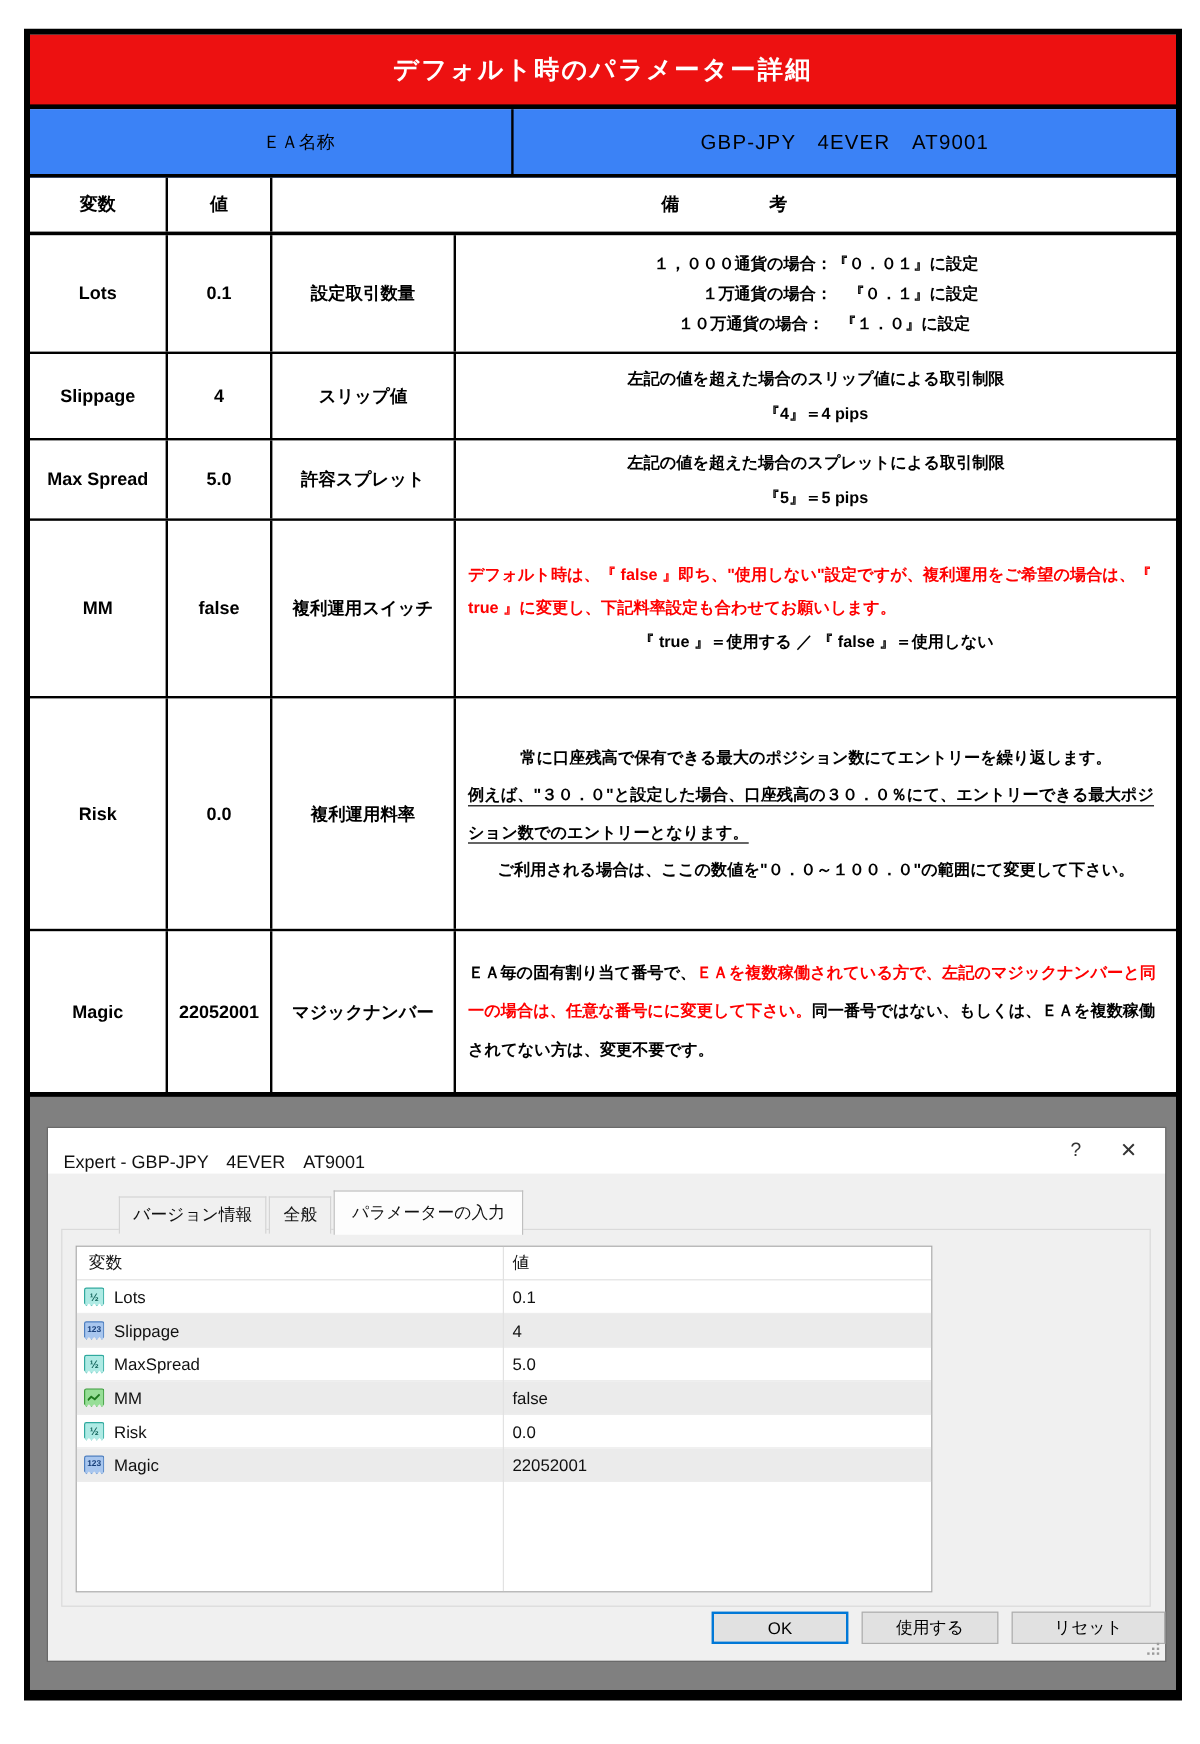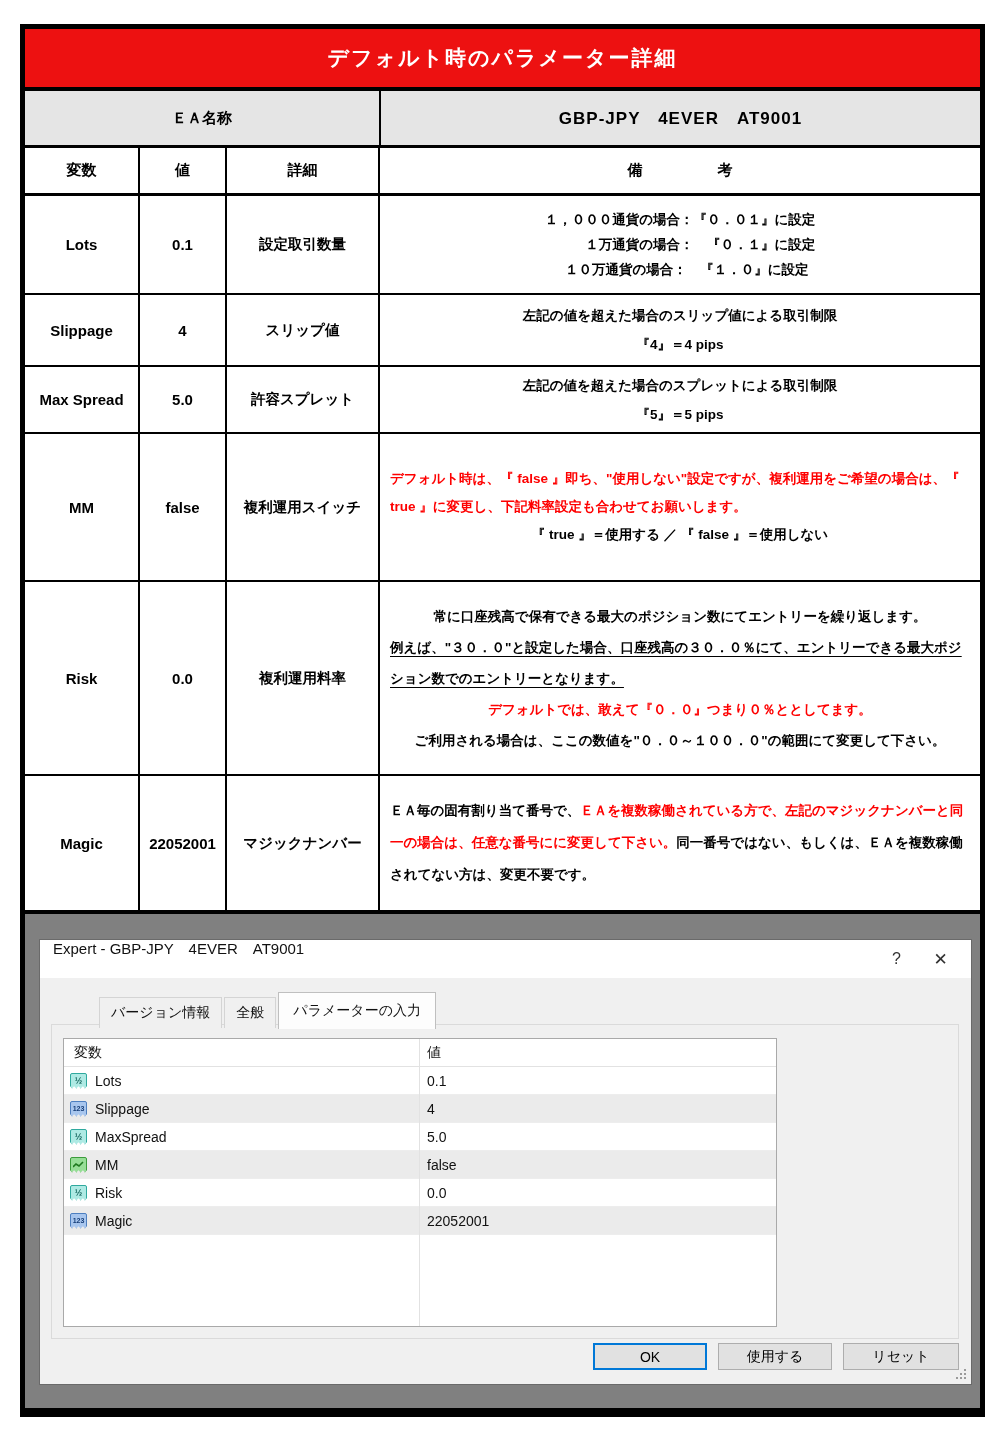--- a/index.html
+++ b/index.html
@@ -5,21 +5,21 @@
   html,body{margin:0;padding:0;background:#ffffff;}
   body{width:1000px;height:1453px;position:relative;font-family:"Liberation Sans","DejaVu Sans",sans-serif;}
   
   .outer{position:absolute;left:20px;top:24px;width:965px;box-sizing:border-box;
          border:5px solid #000;border-bottom-width:9px;background:#fff;}
   
   .red-header{height:58px;background:#ED1111;border-bottom:4px solid #000;
               display:flex;align-items:center;justify-content:center;
               color:#fff;font-size:21px;font-weight:700;letter-spacing:2px;}
   
-  .ea-row{display:flex;height:54px;background:#e5e5e5;border-bottom:3px solid #000;font-weight:700;}
+  .ea-row{display:flex;height:54px;background:#3b82f6;border-bottom:3px solid #000;font-weight:400;padding-left:47px;}
   .ea-left{width:354px;border-right:2px solid #000;display:flex;align-items:center;justify-content:center;font-size:15px;}
   .ea-right{flex:1;display:flex;align-items:center;justify-content:center;font-size:17px;letter-spacing:1px;}
   
   .hrow{display:flex;height:45px;border-bottom:3px solid #000;font-weight:700;font-size:15px;}
   .hrow>div{display:flex;align-items:center;justify-content:center;}
   .c1{width:113px;border-right:2px solid #000;}
   .c2{width:85px;border-right:2px solid #000;}
   .c3{width:151px;border-right:2px solid #000;}
   .c4{flex:1;}
   
@@ -34,21 +34,21 @@
   .row-2{height:65px}.row-2 .rem-line{line-height:29px}
   .row-3{height:146px}.row-3 .rem-line{line-height:28px}
   .row-4{height:192px}.row-4 .rem-line{line-height:31px}
   .row-5{height:134px}.row-5 .rem-line{line-height:32px}
   .seg-red{color:#FE0000;}
   .seg-u{text-decoration:underline;text-underline-offset:4px;}
   
   .shot{height:494px;background:#808080;border-top:4px solid #000;position:relative;font-weight:400;}
   .dialog{position:absolute;left:15px;top:26px;width:931px;height:444px;background:#F0F0F0;
           outline:1px solid #6A6A6A;font-size:14px;color:#111;}
-  .titlebar{height:38px;background:#fff;display:flex;align-items:flex-start;padding-left:13px;font-size:15px;}
+  .titlebar{height:38px;background:#fff;display:flex;align-items:flex-end;padding-left:13px;font-size:15px;}
   .tb-btn{position:absolute;top:0;width:45px;height:38px;display:flex;align-items:center;justify-content:center;
           font-size:16px;color:#333;}
   .tb-help{right:52px;} .tb-close{right:8px;font-size:17px;}
   .tabs{position:absolute;left:11px;top:52px;display:flex;align-items:flex-end;z-index:3;padding-left:48px;}
   .tab{background:#F0F0F0;border:1px solid #D4D4D4;border-bottom:none;padding:6px 11px;margin-right:2px;font-size:14px;}
   .tab.active{background:#FDFDFD;border-color:#BFBFBF;padding:9px 14px;margin-bottom:-1px;}
   .panel{position:absolute;left:11px;top:84px;width:908px;height:315px;box-sizing:border-box;
          border:1px solid #DADADA;background:#F0F0F0;z-index:1;}
   .listbox{position:absolute;left:11px;top:13px;width:714px;height:289px;box-sizing:border-box;
            background:#fff;border:1px solid #A9A9A9;overflow:hidden;}
@@ -64,40 +64,39 @@
   .picon.half{background:#AEEAE4;border-color:#2FA99E;color:#14645C;font-size:9px;}
   .picon.i123{background:#A8C6EE;border-color:#4D7FC0;color:#173E78;font-size:7px;letter-spacing:0;}
   .picon.chart{background:#97DE97;border-color:#3C9C3C;}
   .lb-val{position:absolute;left:363px;}
   .btn{position:absolute;box-sizing:border-box;background:#E1E1E1;border:1px solid #ADADAD;
        display:flex;align-items:center;justify-content:center;font-size:14px;color:#000000;}
   .btn-load{left:752px;top:304px;width:156px;height:30px;}
   .btn-save{left:752px;top:353px;width:156px;height:30px;}
   .btn-ok{left:553px;top:403px;width:114px;height:27px;border:2px solid #0078D7;}
   .btn-cancel{left:678px;top:403px;width:114px;height:27px;}
-  .btn-reset{left:803px;top:403px;width:116px;height:27px;}
+  .btn-reset{left:803px;top:403px;width:128px;height:27px;}
   .grip{position:absolute;right:5px;bottom:5px;width:12px;height:12px;}
   .grip::after{content:"";position:absolute;right:0;bottom:0;width:2px;height:2px;background:#9A9A9A;
     box-shadow:-4px 0 #9A9A9A,-8px 0 #9A9A9A,0 -4px #9A9A9A,-4px -4px #9A9A9A,0 -8px #9A9A9A;}
 </style>
 </head>
 <body>
 
 <div class="outer">
   <div class="red-header">デフォルト時のパラメーター詳細</div>
 
   <div class="ea-row">
     <div class="ea-left">ＥＡ名称</div>
     <div class="ea-right">GBP-JPY　4EVER　AT9001</div>
   </div>
 
   <div class="hrow">
     <div class="c1">変数</div>
     <div class="c2">値</div>
-    <div class="c3">詳細</div>
     <div class="c4">備　　　　　考</div>
   </div>
 
   <div>
       <div class="trow row-0">
         <div class="c1">Lots</div>
         <div class="c2">0.1</div>
         <div class="c3">設定取引数量</div>
         <div class="c4">
           <div class="rem-line"><span>１，０００通貨の場合：『０．０１』に設定</span></div>
@@ -132,21 +131,20 @@
           <div class="rem-line"><span>『 true 』＝使用する ／ 『 false 』＝使用しない</span></div>
         </div>
       </div>
       <div class="trow row-4">
         <div class="c1">Risk</div>
         <div class="c2">0.0</div>
         <div class="c3">複利運用料率</div>
         <div class="c4">
           <div class="rem-line"><span>常に口座残高で保有できる最大のポジション数にてエントリーを繰り返します。</span></div>
           <div class="rem-line"><span class="seg-u">例えば、"３０．０"と設定した場合、口座残高の３０．０％にて、エントリーできる最大ポジション数でのエントリーとなります。</span></div>
-          <div class="rem-line"><span class="seg-red">デフォルトでは、敢えて『０．０』つまり０％ととしてます。</span></div>
           <div class="rem-line"><span>ご利用される場合は、ここの数値を"０．０～１００．０"の範囲にて変更して下さい。</span></div>
         </div>
       </div>
       <div class="trow row-5">
         <div class="c1">Magic</div>
         <div class="c2">22052001</div>
         <div class="c3">マジックナンバー</div>
         <div class="c4">
           <div class="rem-line"><span>ＥＡ毎の固有割り当て番号で、</span><span class="seg-red">ＥＡを複数稼働されている方で、左記のマジックナンバーと同一の場合は、任意な番号にに変更して下さい。</span><span>同一番号ではない、もしくは、ＥＡを複数稼働されてない方は、変更不要です。</span></div>
         </div>

